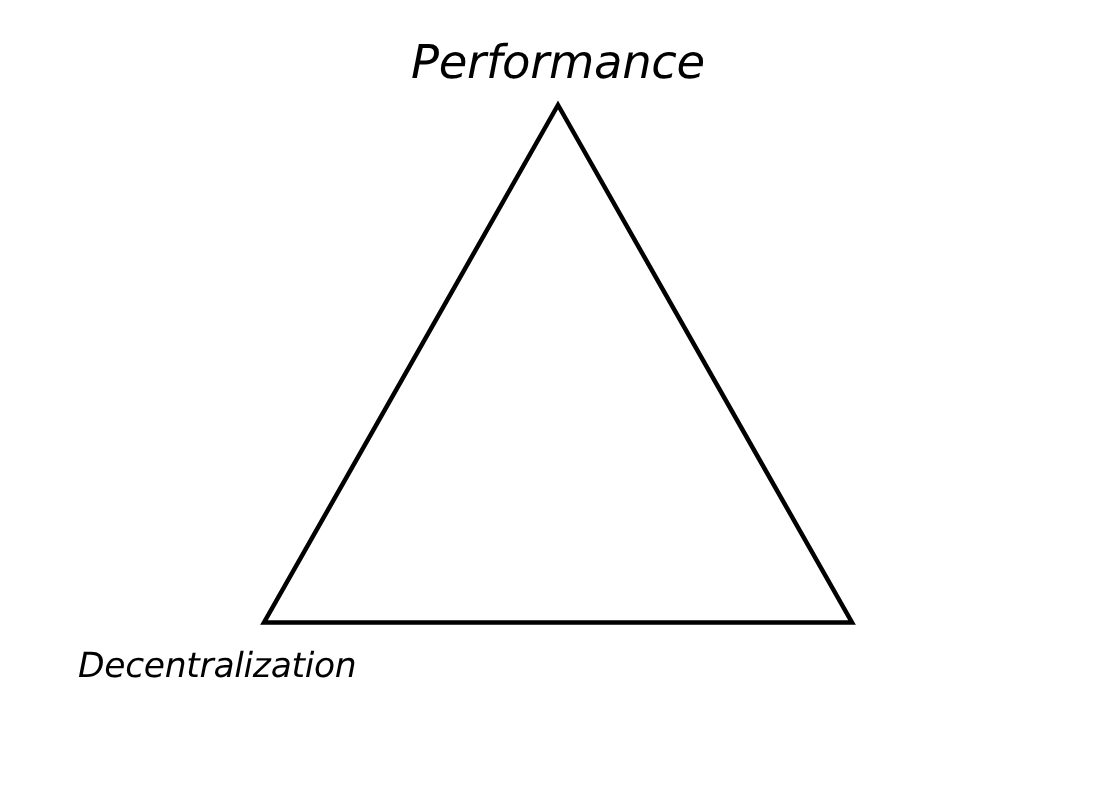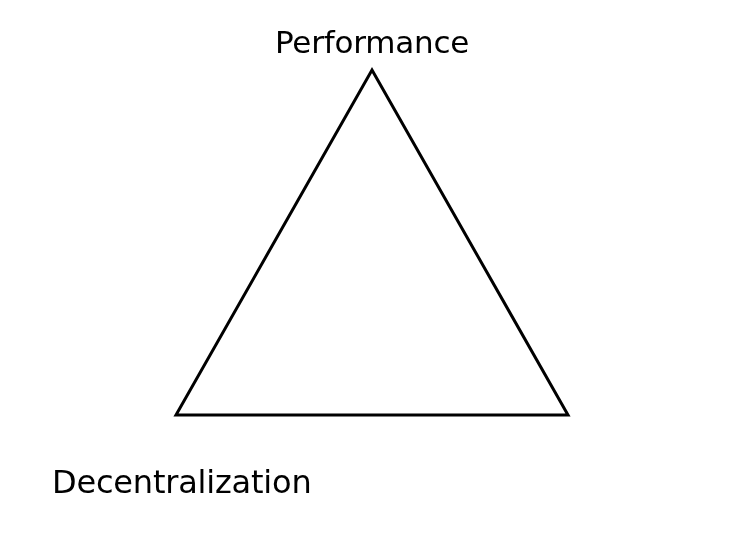--- a/index.html
+++ b/index.html
@@ -62,24 +62,24 @@
   #label-security {
     left: 504px;
     top: 456px;
     transform: translate(0, -100%);
     text-align: left;
   }
 </style>
 </head>
 <body>
 
-<div id="diagram-canvas" style="background: rgb(255, 255, 255); width: 580px; height: 534px;">
+<div id="diagram-canvas" style="background: rgb(255, 255, 255); width: 580px; height: 534px; font-style: italic;">
 
   <svg id="triangle-svg" viewBox="0 0 732 534" xmlns="http://www.w3.org/2000/svg" aria-hidden="true">
     <polygon id="triangle-outline" points="372,70 568,415 176,415" fill="none" stroke="#000000" stroke-width="3" stroke-linejoin="miter" stroke-miterlimit="10"></polygon>
   </svg>
 
   <div class="vertex-label" id="label-performance" style="color: rgb(0, 0, 0); font-size: 31px;">Performance</div>
 
-  <div class="vertex-label" id="label-decentralization" style="color: rgb(0, 0, 0); font-size: 32px; margin-top: 42px;">Decentralization</div>
+  <div class="vertex-label" id="label-decentralization" style="color: rgb(0, 0, 0); font-size: 23px;">Decentralization</div>
 
 
 </div>
 
 </body></html>

